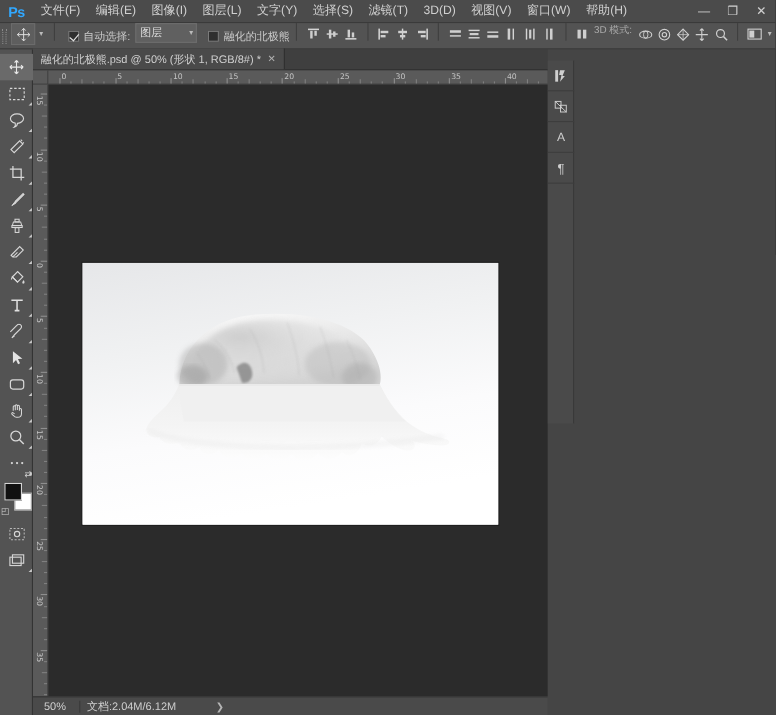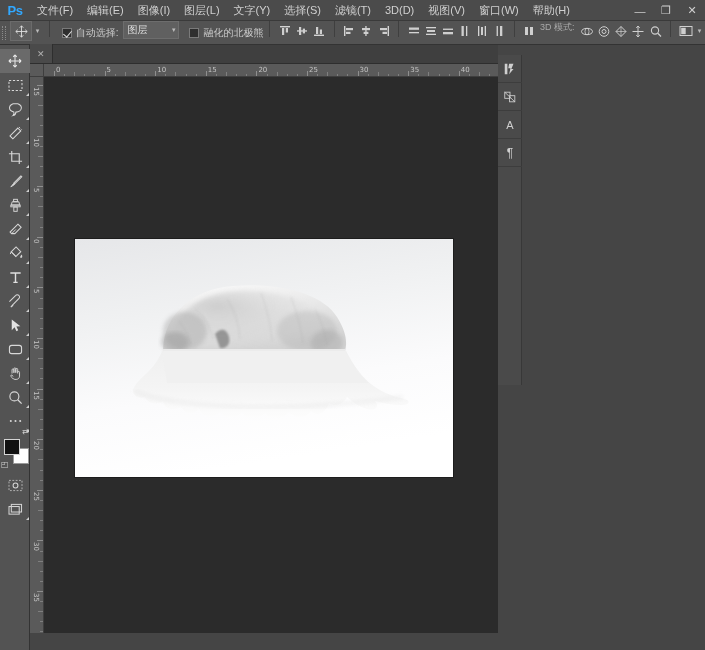--- a/index.html
+++ b/index.html
@@ -434,20 +434,21 @@
     <div class="tool">
       <svg width="15" height="13" viewBox="0 0 16 14">
           <rect x="3.5" y="1.5" width="11" height="8.2" stroke="#d4d4d4" fill="none" stroke-width="1.1"></rect>
           <rect x="1" y="3.8" width="11" height="8.2" stroke="#d4d4d4" fill="none" stroke-width="1.1"></rect>
         </svg>
     </div>
   </div>
 
   <div class="tabbar">
     <div class="doctab">
+      <span>融化的北极熊.psd @ 50% (形状 1, RGB/8#) *</span>
       <span class="tabclose">✕</span>
     </div>
   </div>
 
   <div class="ruler-corner"></div>
   <div class="ruler-h" id="ruler-h">
       <div class="rtick" style="left: 10px; top: 7px; width: 1px; height: 6px;"></div>
       <div class="rlabel" style="left: 12px; top: 2px;">0</div>
       <div class="rtick" style="left: 20.12px; top: 10px; width: 1px; height: 3px; opacity: 0.7;"></div>
       <div class="rtick" style="left: 30.24px; top: 8px; width: 1px; height: 5px; opacity: 0.7;"></div>
@@ -629,20 +630,26 @@
         <path d="M88 110 L270 110 C278 126 288 140 300 148 C312 156 322 158 330 160 C336 162 334 166 326 166 C316 166 308 164 300 162 C305 168 300 172 292 170 C284 168 278 163 272 158 C268 166 260 168 254 164 C250 175 242 178 236 172 C230 180 220 180 214 173 C206 182 196 182 190 174 C182 182 172 181 167 173 C160 181 150 181 145 173 C138 180 128 178 124 170 C118 176 110 175 106 168 C98 172 90 170 88 163 C80 166 72 164 70 158 C64 160 58 157 58 151 C60 144 68 138 74 132 C80 126 85 118 88 110 Z" fill="url(#puddleGrad)"></path>
         <path d="M88 110 L270 110 C276 124 284 136 294 144 L92 144 C90 133 88 121 88 110 Z" fill="#efefef" opacity="0.9"></path>
 
         <path d="M60 152 C75 160 120 168 190 168 C250 168 300 162 328 158" stroke="#e2e2e2" stroke-width="2" fill="none" opacity="0.7" filter="url(#blurSoft)"></path>
 
         <path d="M88 111 L270 111" stroke="#d9d9d9" stroke-width="0.8" opacity="0.6"></path>
       </svg>
     </div>
   </div>
 
+  <div class="statusbar">
+    <div class="st-zoom">50%</div>
+    <div class="st-sep"></div>
+    <div class="st-doc">文档:2.04M/6.12M</div>
+    <div class="st-arrow">❯</div>
+  </div>
 
   <div class="dock">
 
     <div class="minicol">
       <div class="minibtn">
         <svg width="14" height="14" viewBox="0 0 16 16">
             <rect x="2" y="2" width="3" height="12" fill="#cfcfcf"></rect>
             <path d="M7 2h5l-2.5 6H12l-5 6 1.5-7H6z" fill="#cfcfcf"></path>
           </svg>
       </div>

